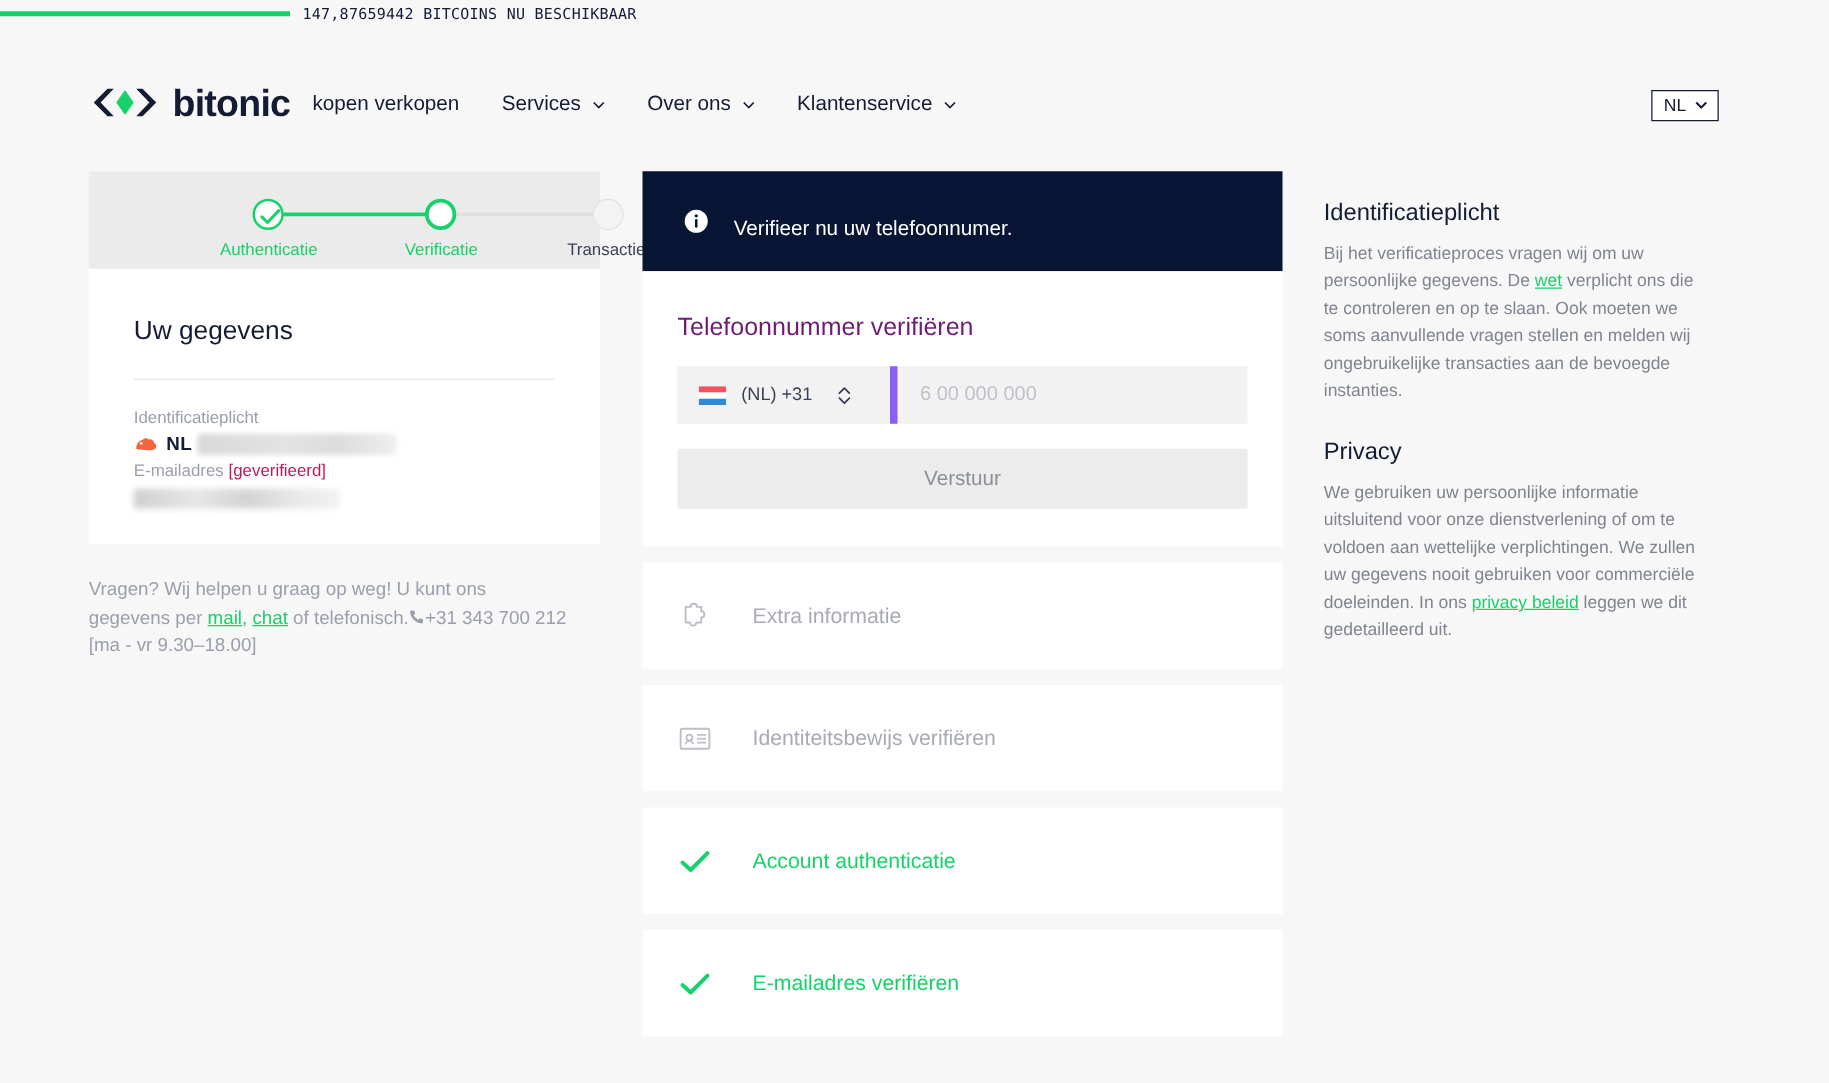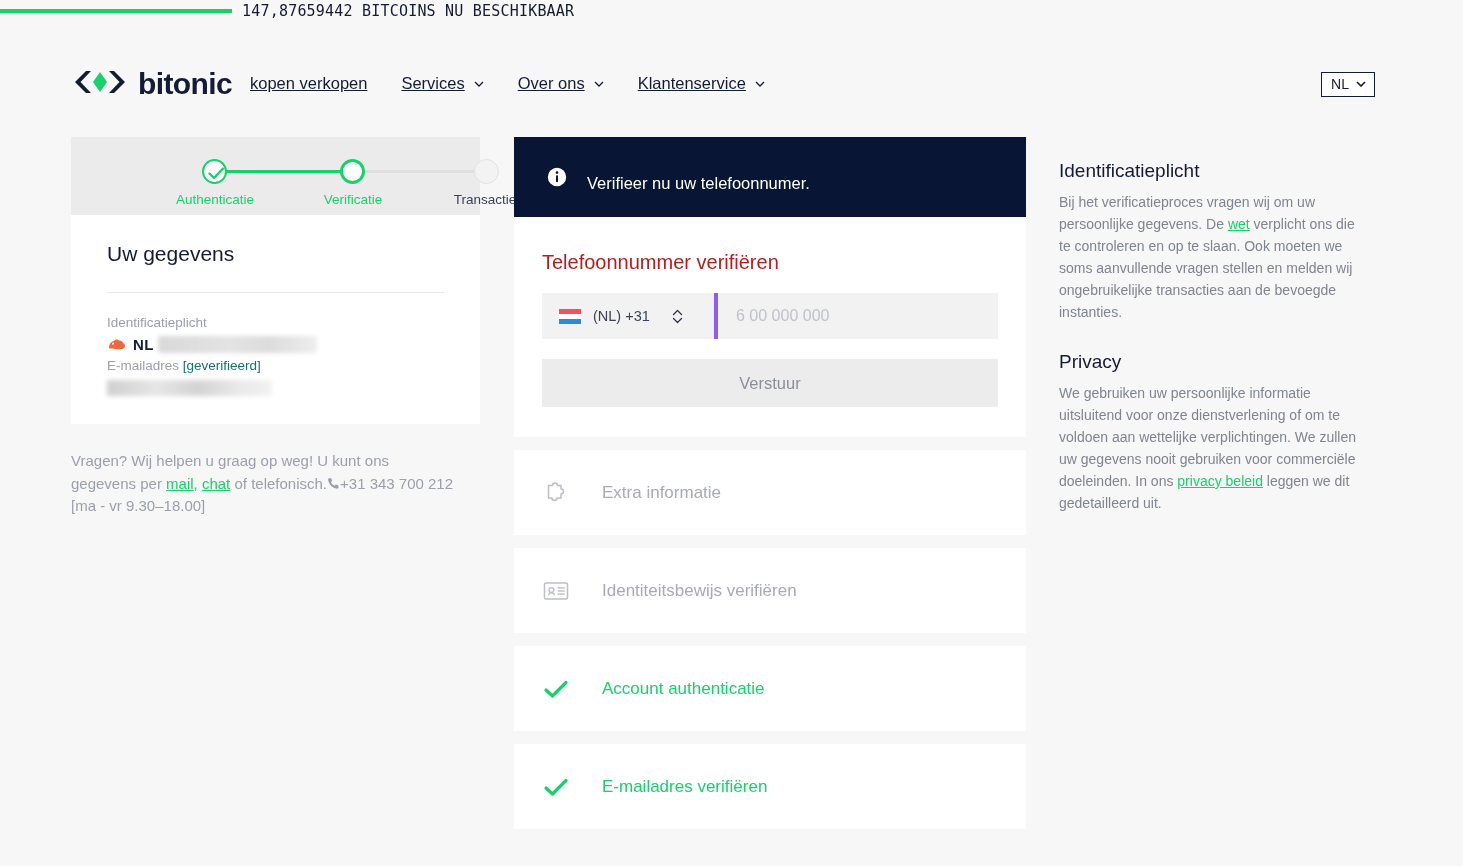--- a/index.html
+++ b/index.html
@@ -15,38 +15,38 @@
   .ticker {
     position: absolute; top: 0; left: 0; width: 100%; height: 22px;
     display: flex; align-items: center;
   }
   .ticker-bar {
     height: 4px; width: 232px; background: #17d26a; flex: none;
   }
   .ticker-text {
     margin-left: 10px;
     font-family: "DejaVu Sans Mono", monospace;
-    font-size: 15px; letter-spacing: 0.2px; color: #141c33;
+    font-size: 12px; letter-spacing: 0.2px; color: #141c33;
     white-space: nowrap;
   }
 
   
   .header {
     position: absolute; top: 22px; left: 0; width: 100%; height: 84px;
   }
   .logo { position: absolute; left: 71px; top: 47px; display: flex; align-items: flex-start; gap: 9px; }
   .logo svg { display: block; }
   .logo-word {
     font-size: 30px; font-weight: 700; letter-spacing: -0.6px; color: #141c33;
     line-height: 1;
   }
   .nav { position: absolute; left: 250px; top: 52px; display: flex; align-items: center; gap: 34px; }
   .nav-item {
     display: flex; align-items: center; gap: 9px;
-    font-size: 16.5px; color: #141c33; cursor: pointer; white-space: nowrap; text-decoration: underline;
+    font-size: 16.5px; color: #141c33; cursor: pointer; white-space: nowrap;
   }
   .chev { width: 10px; height: 6px; display: block; }
   .lang {
     position: absolute; right: 88px; top: 50px;
     border: 1.5px solid #141c33; background: #fff;
     padding: 3px 8px 4px 9px; display: flex; align-items: center; gap: 7px;
     font-size: 14px; color: #141c33; cursor: pointer;
   }
 
   
@@ -72,65 +72,65 @@
   .dot-todo { left: 403px; background: #f3f3f3; border: 1.5px solid #e2e2e2; }
   .step-label {
     position: absolute; top: 55px; font-size: 13.5px; white-space: nowrap;
     transform: translateX(-50%);
   }
   .sl-1 { left: 144px; color: #17d26a; }
   .sl-2 { left: 282px; color: #17d26a; }
   .sl-3 { left: 414px; color: #3a4255; text-align: center; }
 
   
-  .panel-body { background: #fff; padding: 27px 36px 28px 36px; }
+  .panel-body { background: #fff; padding: 38px 36px 28px 36px; }
   .panel-title { font-size: 21px; font-weight: 400; color: #141c33; }
   .hr { height: 1px; background: #e8e8e8; margin: 26px 0 22px 0; }
   .field-label { font-size: 13.5px; color: #9a9fab; margin-bottom: 6px; }
   .field-row { display: flex; align-items: center; gap: 6px; margin-bottom: 5px; }
   .bank-ico { width: 20px; height: 15px; display: block; }
   .iban-prefix { font-size: 15px; font-weight: 700; color: #141c33; letter-spacing: 0.3px; }
   .redact { height: 17px; border-radius: 2px; }
   .redact-a {
     width: 159px; margin-left: -2px;
     background: linear-gradient(90deg,#d9d9d9,#e3e3e3 45%,#dcdcdc 70%,#eeeeee);
     filter: blur(2.2px);
   }
   .redact-b {
     width: 165px; height: 16px; margin-top: 7px;
     background: linear-gradient(90deg,#cfcfcf,#e6e6e6 30%,#d3d3d3 55%,#e9e9e9 80%,#f2f2f2);
     filter: blur(2.4px);
   }
   .email-line { font-size: 13.5px; color: #9a9fab; }
-  .verified { color: #0f766e; }
+  .verified { color: #be185d; }
 
   
   .help {
     margin-top: 26px; font-size: 15px; line-height: 22.5px; color: #9a9fab;
     max-width: 400px;
   }
   .help .lnk { color: #17d26a; }
   .phone-ico { width: 13px; height: 13px; display: inline-block; vertical-align: -1px; }
 
   
   .banner {
     background: #081534; height: 80px; display: flex; align-items: center;
     padding-left: 33px; gap: 20px;
   }
   .banner-txt { color: #fff; font-size: 16.5px; margin-top: 12px; }
   .card { background: #fff; margin-bottom: 13px; }
   .card-pad { padding: 34px 28px 30px 28px; }
-  .card-h2 { font-size: 20px; color: #b91c1c; margin-bottom: 19px; }
+  .card-h2 { font-size: 20px; color: #701a75; margin-bottom: 19px; }
   .card-sub { font-size: 14.5px; color: #141c33; margin-bottom: 19px; }
 
   .phone-input { display: flex; height: 46px; background: #f2f2f2; }
   .cc {
     display: flex; align-items: center; gap: 12px;
     padding: 0 31px 0 17px; min-width: 176px;
-    border-right: 4px solid #8b5cf6; cursor: pointer;
+    border-right: 6px solid #8b5cf6; cursor: pointer;
   }
   .flag { width: 22px; height: 15px; display: block; flex: none; }
   .cc-txt { font-size: 14.5px; color: #3a4255; flex: 1; }
   .spin { width: 11px; height: 17px; display: block; }
   .phone-field {
     flex: 1; border: none; background: transparent; outline: none;
     padding: 0 18px; font-family: "Liberation Sans", sans-serif;
     font-size: 16px; color: #141c33;
   }
   .phone-field::placeholder { color: #bfc2c9; }

